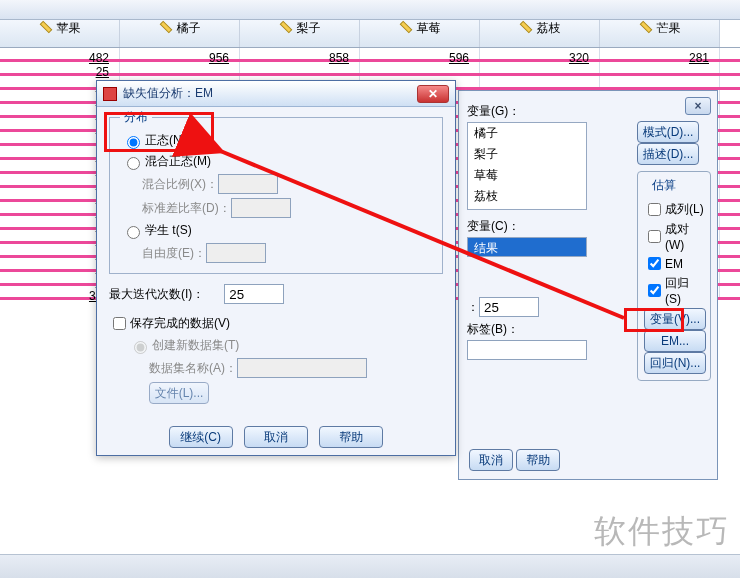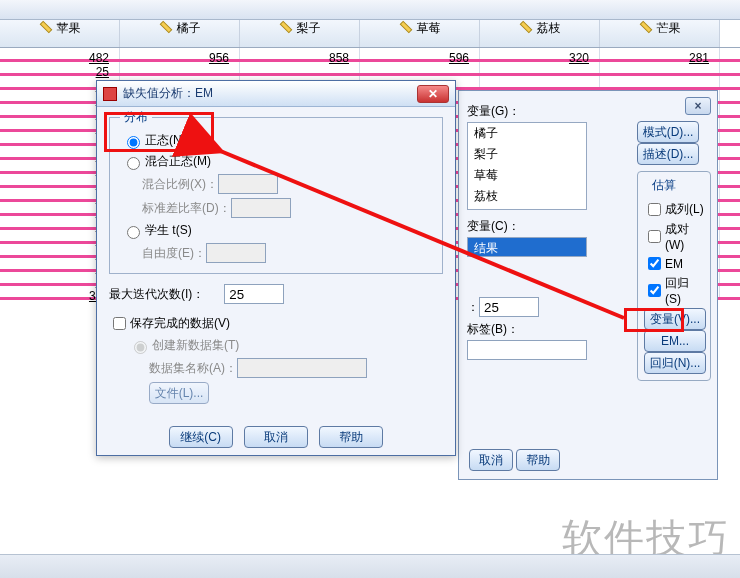--- a/index.html
+++ b/index.html
@@ -49,21 +49,21 @@
   .sub input.txt { background:#eee; width:60px; }
   .rowline { display:flex; align-items:center; margin:10px 0; }
   .dlgbtns { text-align:center; margin-top:10px; }
   .dlgbtns .btn { display:inline-block; width:64px; margin:12px 4px; }
 
   
   .hl1 { position:absolute; left:104px; top:112px; width:110px; height:40px; border:3px solid #e11; pointer-events:none; }
   .hl2 { position:absolute; left:624px; top:308px; width:60px; height:24px; border:3px solid #e11; pointer-events:none; }
   svg.arrow { position:absolute; left:0; top:0; pointer-events:none; }
 
-  .watermark { position:absolute; right:10px; bottom:12px; font-size:40px; color:#b8b8b8; font-family:Liberation Serif, serif; letter-spacing:2px; }
+  .watermark { position:absolute; right:10px; bottom:24px; font-size:32px; color:#b8b8b8; font-family:Liberation Serif, serif; letter-spacing:2px; }
 
   .sel { background:#1f6dcf; color:#fff; }
   .bottom { position:absolute; left:0; bottom:0; width:740px; height:24px; background:linear-gradient(#e8edf5,#d7dfea); border-top:1px solid #b6c2d2; }
 </style>
 </head>
 <body>
 
 <div class="toolbar"></div>
 
 <div class="colheaders">

